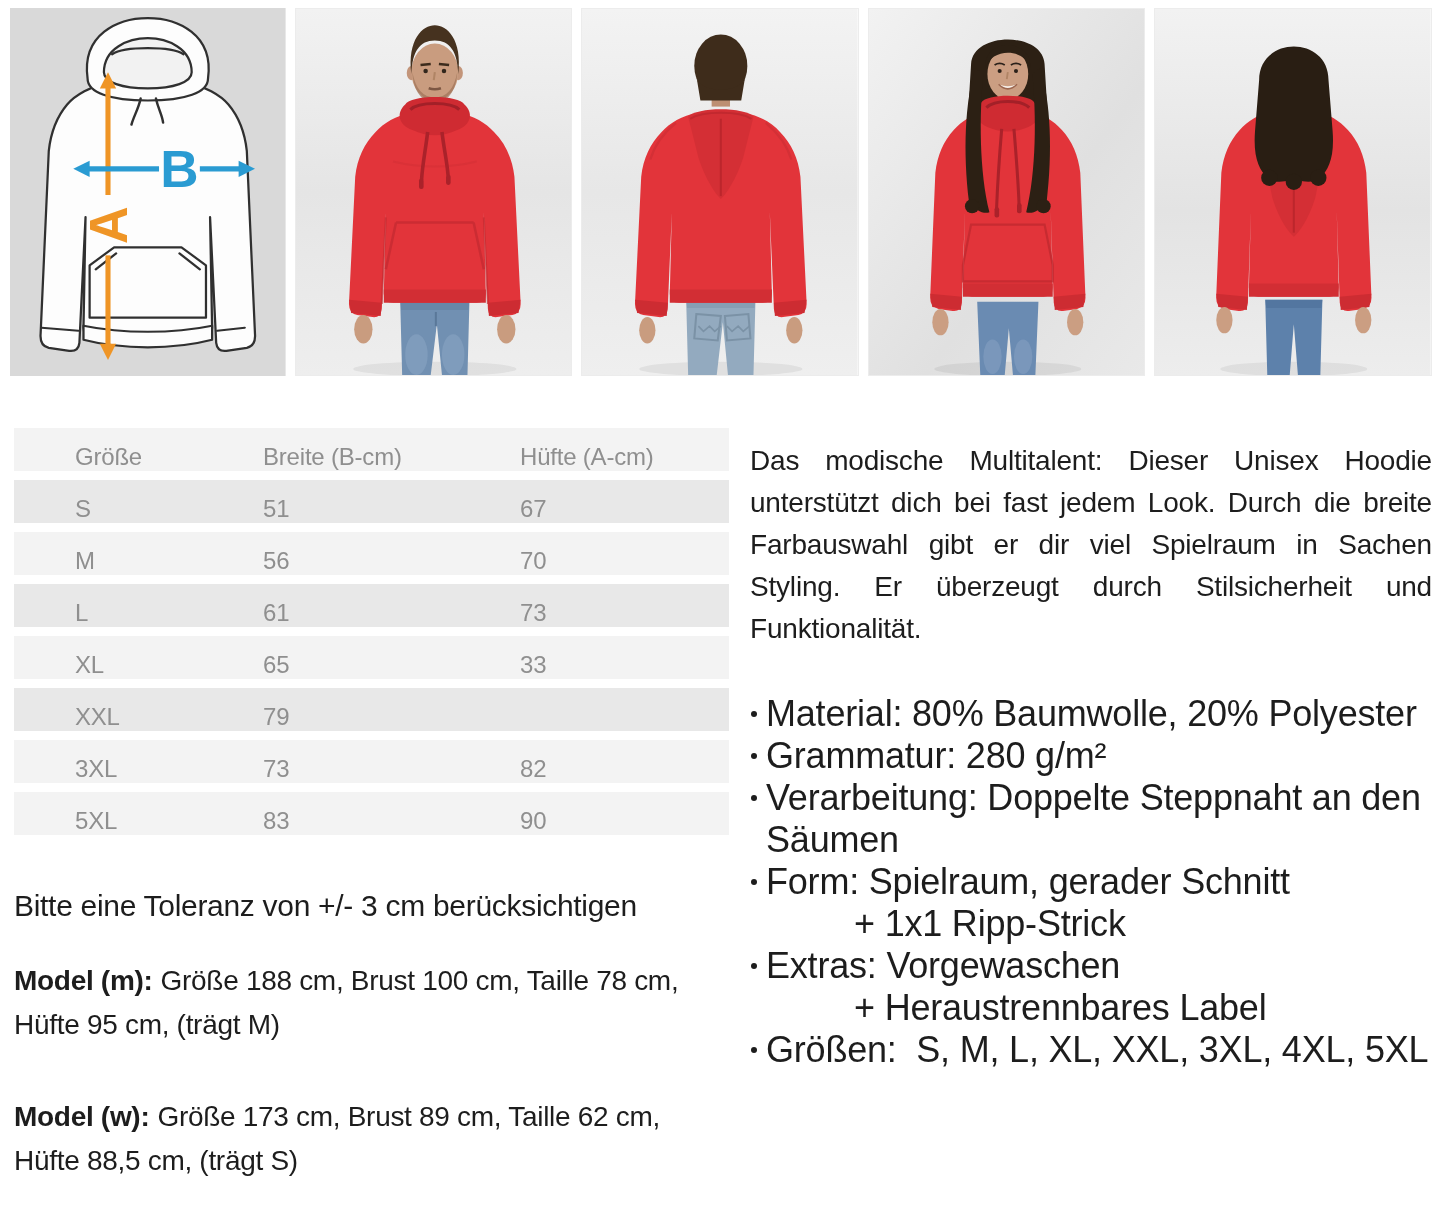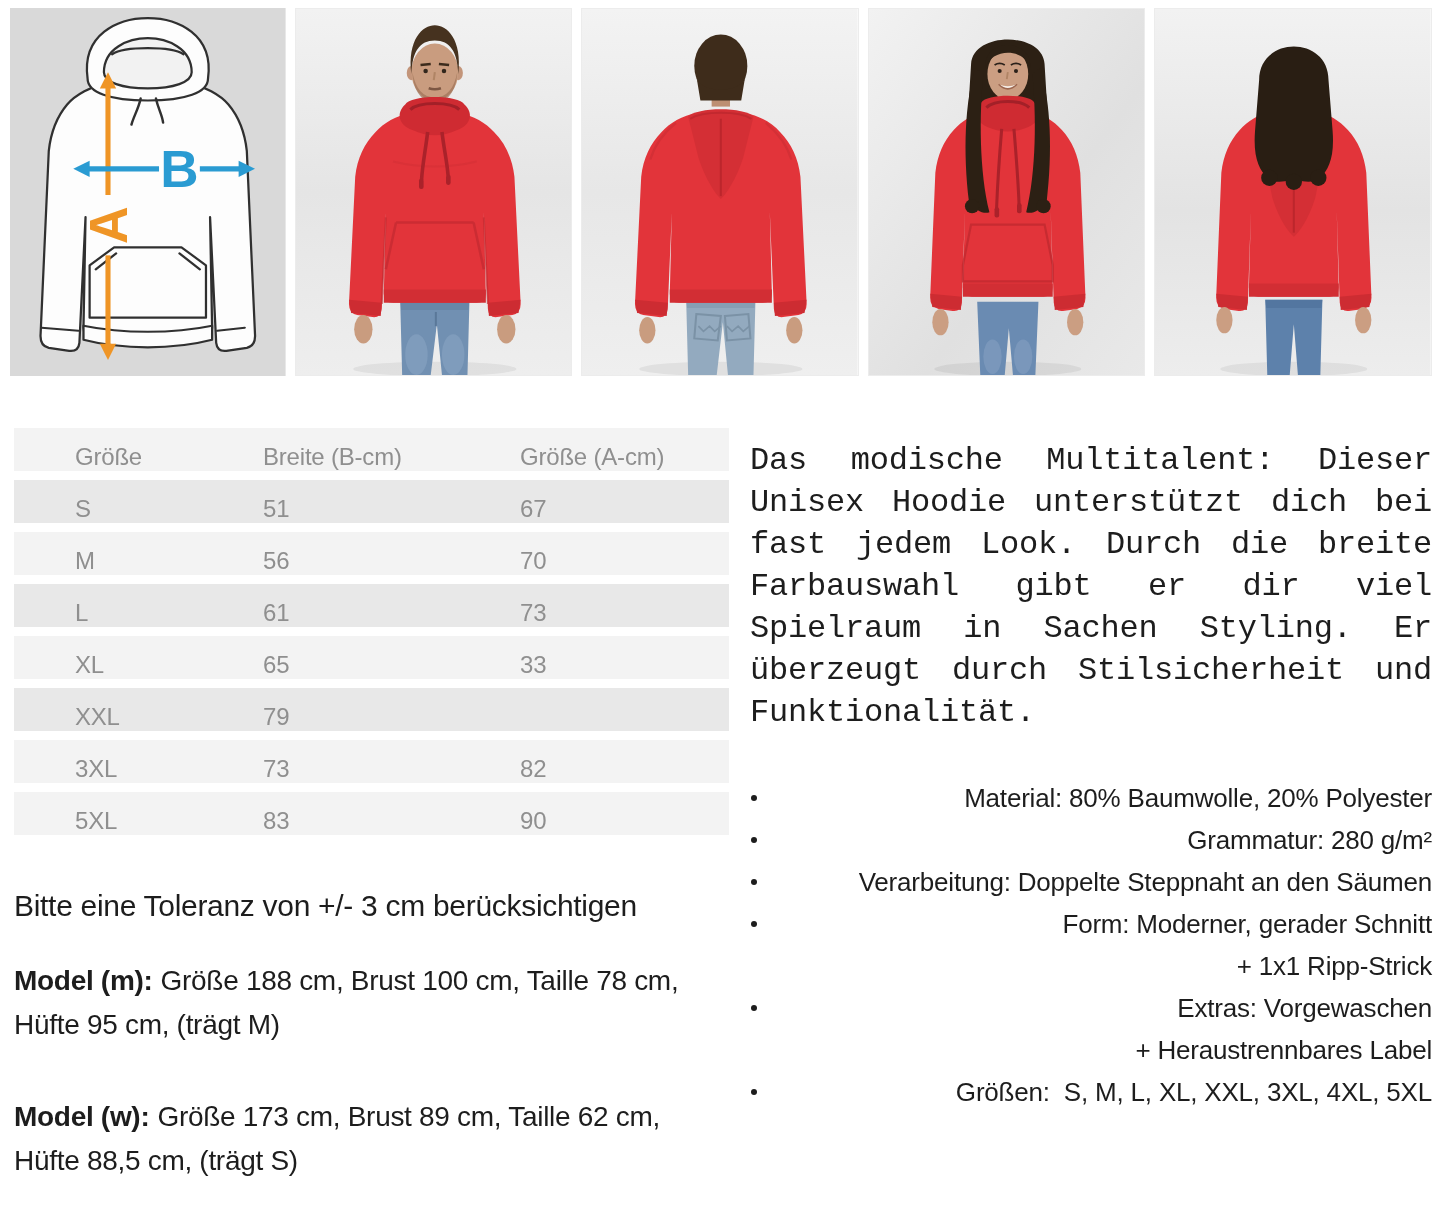--- a/index.html
+++ b/index.html
@@ -23,22 +23,22 @@
   .t-row.dark{background:#e8e8e8;}
   .c{white-space:nowrap;}
   .c1{width:249px;padding-left:61px;box-sizing:border-box;}
   .c2{width:257px;}
   .c3{flex:1;}
   
   .tolerance{margin-top:54px;font-size:30px;letter-spacing:-0.3px;}
   .model-note{margin-top:36px;font-size:28px;line-height:44px;letter-spacing:-0.3px;max-width:700px;}
   .model-note b{font-weight:bold;margin-right:8px;}
   
-  .intro{font-size:32px;line-height:42px;text-align:justify;letter-spacing:-0.2px;font-family:Liberation Mono, monospace;}
-  .features{list-style:none;margin:43px 0 0 0;padding:0;font-size:26px;line-height:42px;letter-spacing:-0.2px;text-align:right;}
+  .intro{font-size:28px;line-height:42px;text-align:justify;letter-spacing:-0.2px;}
+  .features{list-style:none;margin:43px 0 0 0;padding:0;font-size:36px;line-height:42px;letter-spacing:-0.2px;}
   .features li{position:relative;padding-left:16px;}
   .dot{position:absolute;left:1px;top:18px;width:6px;height:6px;border-radius:50%;background:#1d1d1d;}
   .b-text{white-space:pre-wrap;}
   .b-sub{margin-left:88px;}
   .b-sub:empty{display:none;}
 </style>
 </head>
 <body>
 
 <div class="gallery">
@@ -248,21 +248,21 @@
   </div>
 </div>
 
 <div class="content">
 
   <div class="left-col">
     <div class="size-table">
       <div class="t-row t-head">
         <div class="c c1">Größe</div>
         <div class="c c2">Breite (B-cm)</div>
-        <div class="c c3">Größe (A-cm)</div>
+        <div class="c c3">Hüfte (A-cm)</div>
       </div>
       <div class="t-row dark">
         <div class="c c1">S</div>
         <div class="c c2">51</div>
         <div class="c c3">67</div>
       </div>
       <div class="t-row">
         <div class="c c1">M</div>
         <div class="c c2">56</div>
         <div class="c c3">70</div>
@@ -318,21 +318,21 @@
         <span class="b-text">Grammatur: 280 g/m²</span>
         
       </li>
       <li>
         <span class="dot"></span>
         <span class="b-text">Verarbeitung: Doppelte Steppnaht an den Säumen</span>
         
       </li>
       <li>
         <span class="dot"></span>
-        <span class="b-text">Form: Moderner, gerader Schnitt</span>
+        <span class="b-text">Form: Spielraum, gerader Schnitt</span>
         <div class="b-sub">+ 1x1 Ripp-Strick</div>
       </li>
       <li>
         <span class="dot"></span>
         <span class="b-text">Extras: Vorgewaschen</span>
         <div class="b-sub">+ Heraustrennbares Label</div>
       </li>
       <li>
         <span class="dot"></span>
         <span class="b-text">Größen:  S, M, L, XL, XXL, 3XL, 4XL, 5XL</span>

